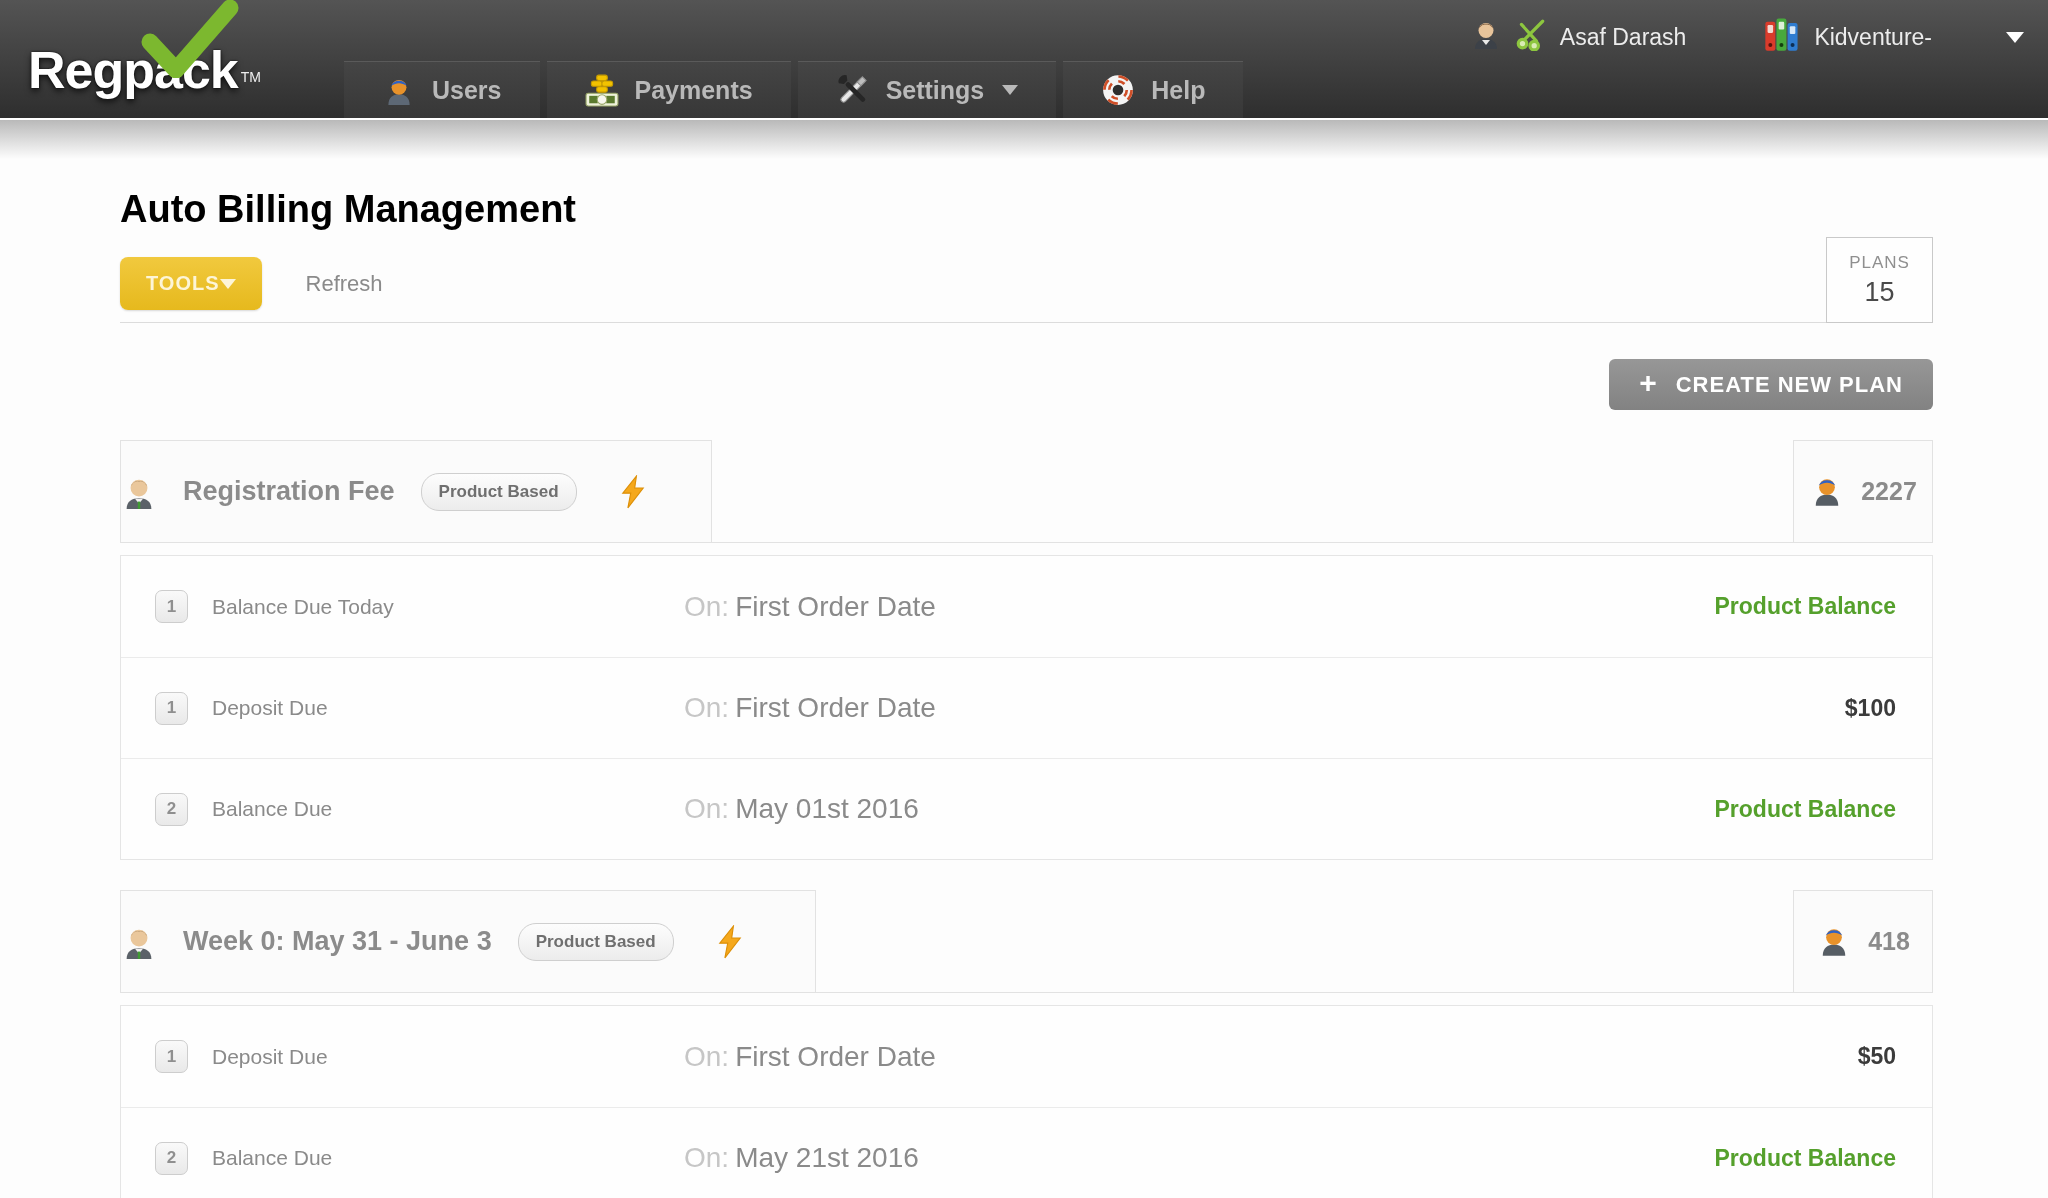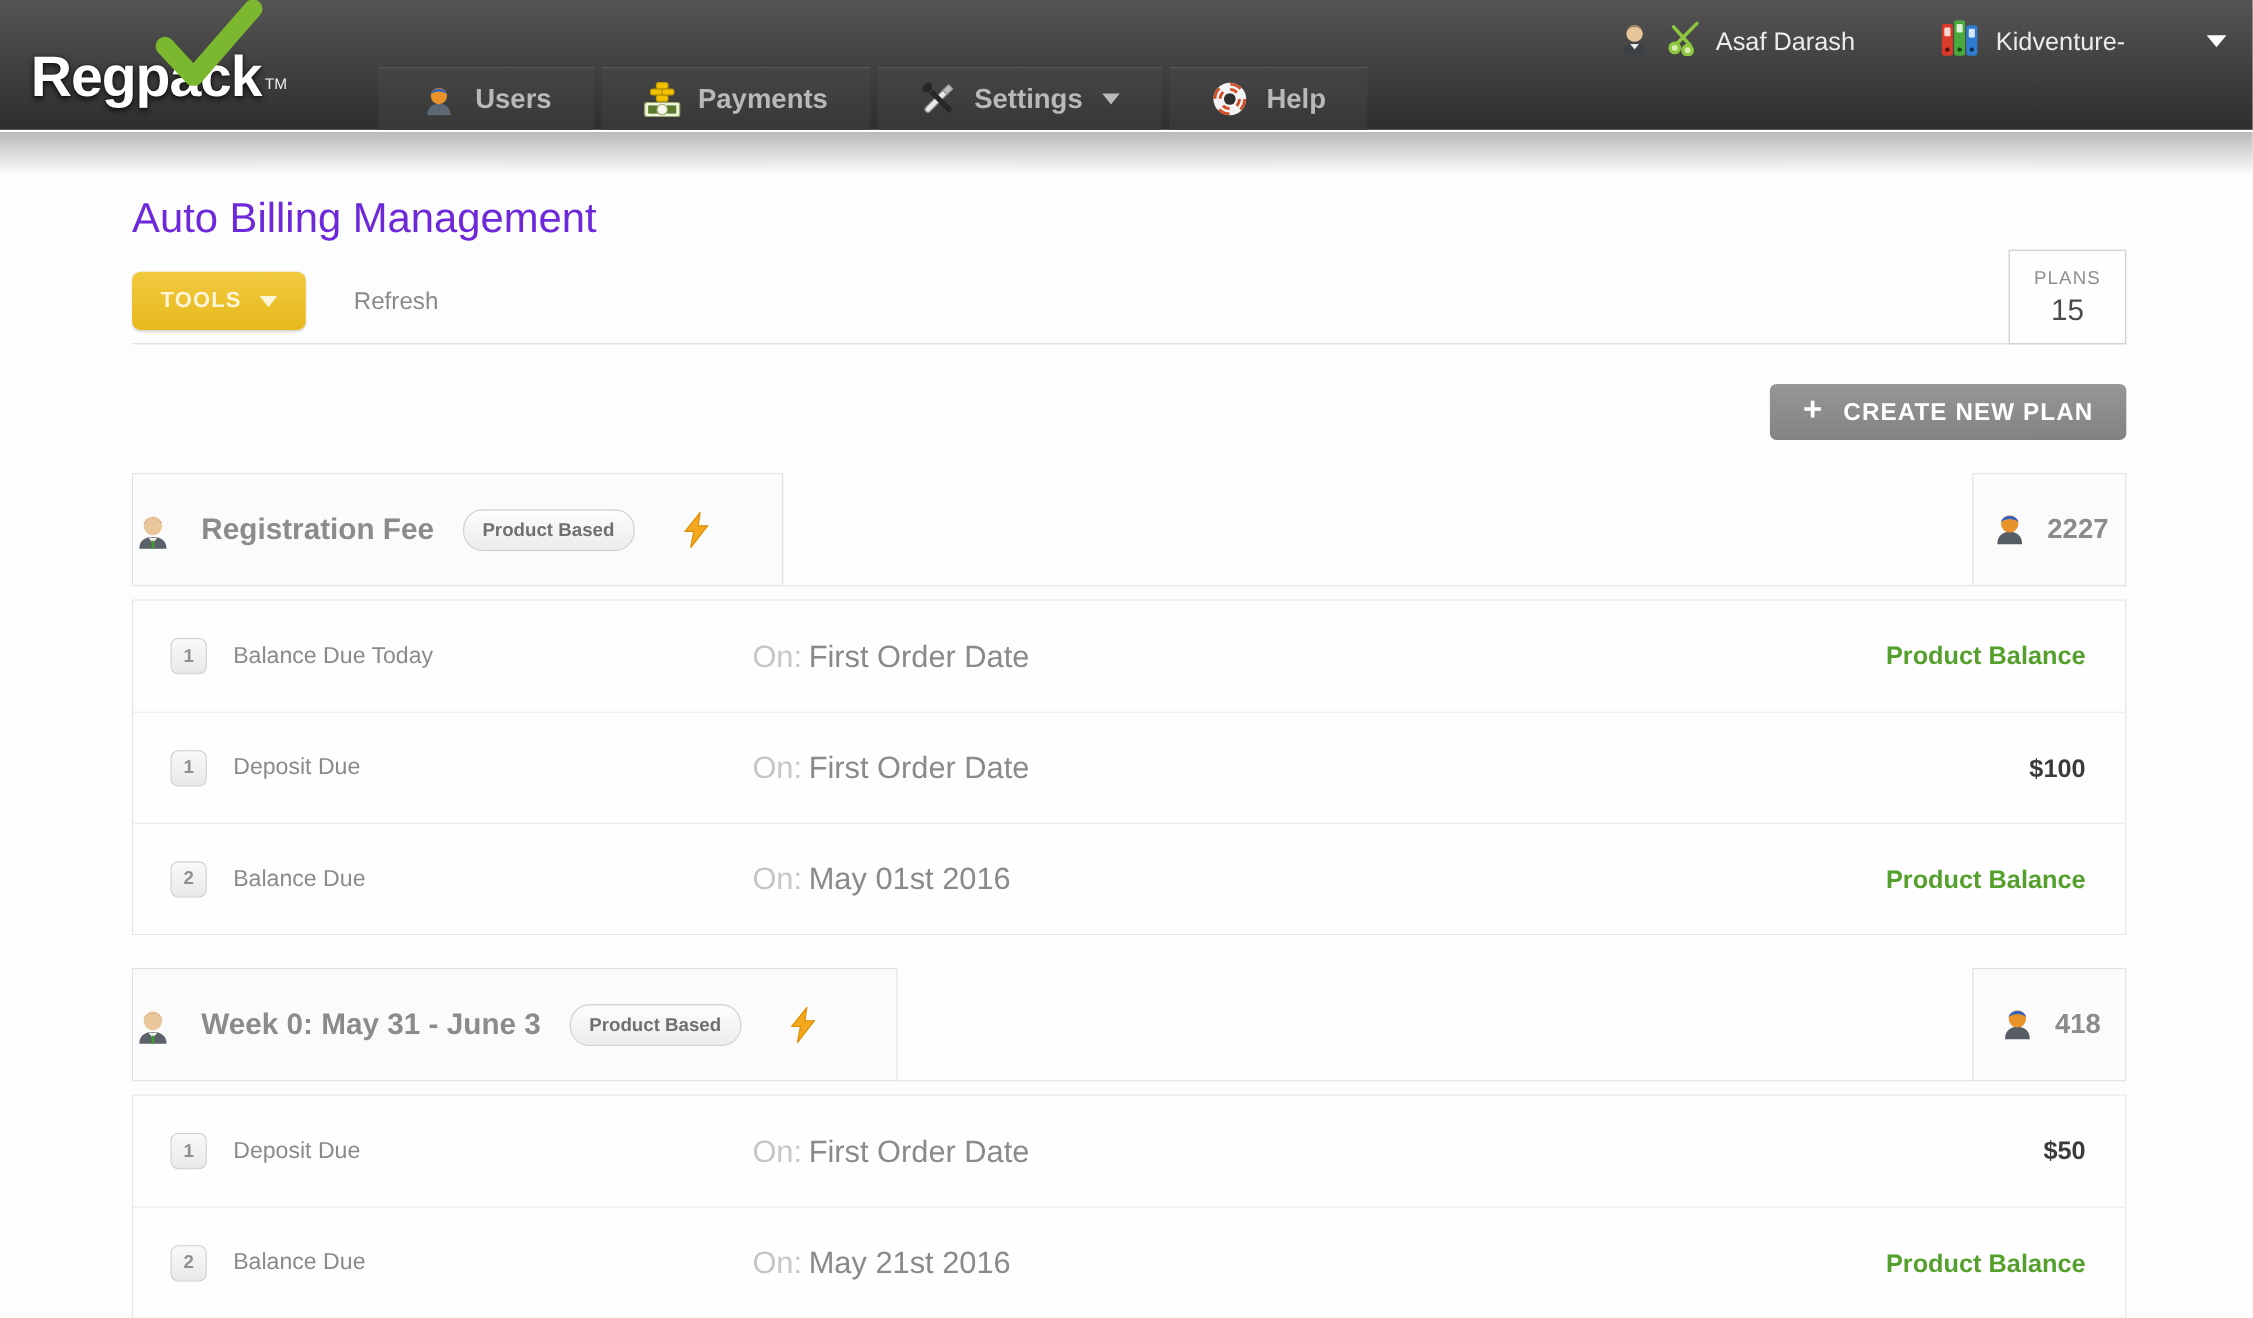--- a/index.html
+++ b/index.html
@@ -66,33 +66,33 @@
   .fade-strip {
     height:48px;
     border-top:2px solid #fff;
     background:linear-gradient(#b9b9b9, #fdfdfd 85%);
   }
 
   
   .content { margin:0 115px 0 120px; }
 
   h1.page-title {
-    margin-top:12px;
-    font-size:38px; font-weight:normal; color:#6d28d9;
+    margin-top:22px;
+    font-size:38px; font-weight:bold; color:#000000;
   }
 
   .toolbar {
     position:relative;
     margin-top:26px;
     padding-bottom:12px;
     border-bottom:1px solid #dcdcdc;
     display:flex; align-items:center;
   }
   .tools-btn {
-    display:flex; align-items:center; gap:16px;
+    display:flex; align-items:center; 
     background:linear-gradient(#f1c93e, #e6b91d);
     border:none; border-radius:8px;
     padding:15px 26px;
     color:#fdf5d7; font-size:20px; font-weight:bold; letter-spacing:1px;
     font-family:"Liberation Sans", sans-serif;
     cursor:pointer;
     box-shadow:0 1px 2px rgba(0,0,0,.15);
   }
   .tools-caret {
     width:0; height:0;

